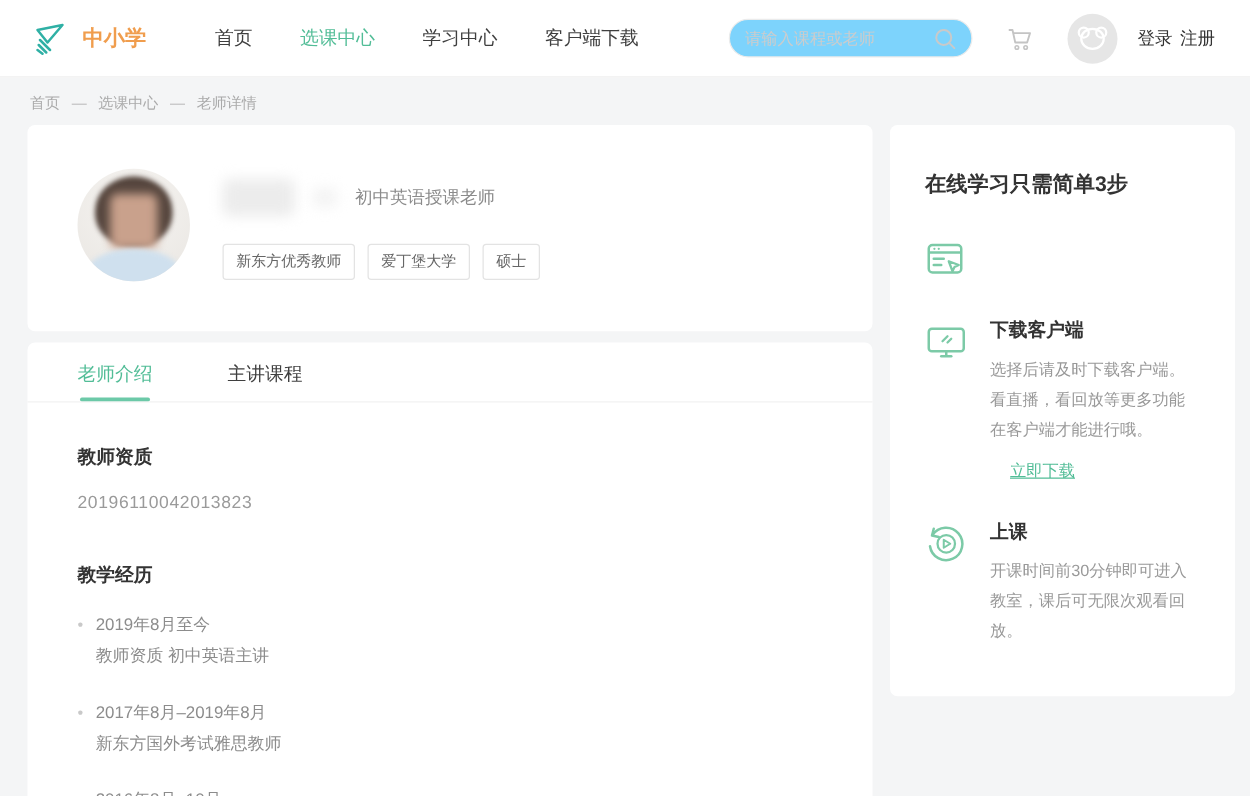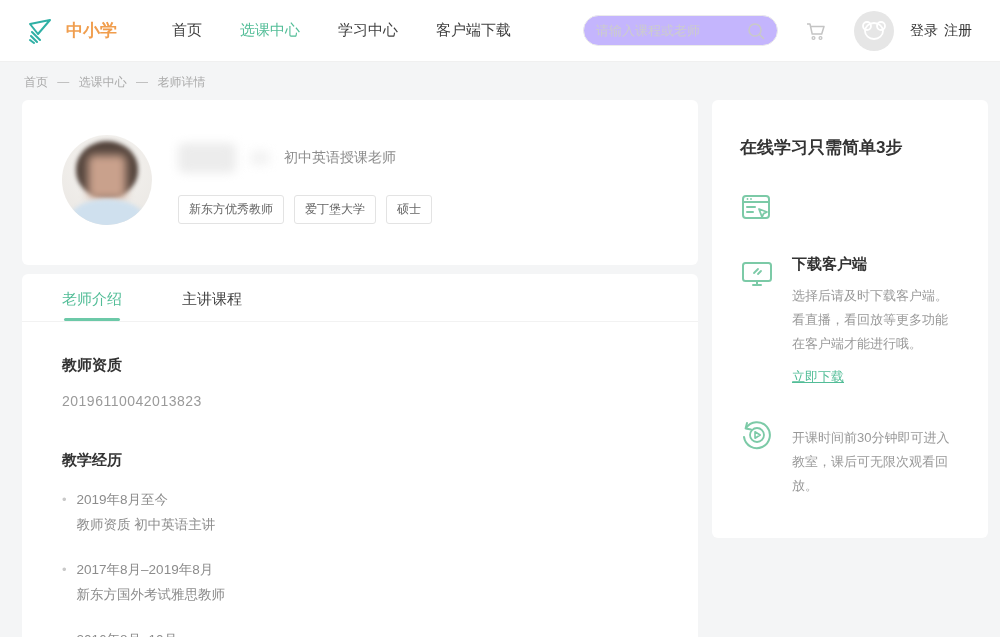--- a/index.html
+++ b/index.html
@@ -22,21 +22,21 @@
   .logo-text .t1 { color:#2fb0a5; }
   .logo-text .t2 { color:#f09d4d; }
   .logo-product { font-size:17px; color:#f09d4d; margin-left:8px; font-weight:bold; }
 
   .nav { display:flex; align-items:center; margin-left:36px; }
   .nav-item { font-size:15px; color:#3f3f3f; margin:0 19px; cursor:pointer; white-space:nowrap; }
   .nav-item.active { color:#52bd97; }
 
   .search-box {
     margin-left:auto; width:195px; height:31px; border:1px solid #ebebeb;
-    border-radius:16px; display:flex; align-items:center; padding:0 12px; background:#c4b5fd;
+    border-radius:16px; display:flex; align-items:center; padding:0 12px; background:#7dd3fc;
   }
   .search-box input {
     border:none; outline:none; flex:1; font-size:13px; color:#666; width:130px;
     font-family:inherit; background:transparent;
   }
   .search-box input::placeholder { color:#ccc; }
   .search-icon { width:18px; height:18px; flex:none; cursor:pointer; }
 
   .cart-icon { width:24px; height:24px; margin-left:26px; cursor:pointer; }
   .avatar-circle {
@@ -101,21 +101,21 @@
 
   
   .side-card { padding:36px 28px 40px; }
   .side-title { font-size:17px; font-weight:bold; color:#333; }
   .step { display:flex; margin-top:30px; }
   .step-icon { width:34px; height:34px; flex:none; margin-right:18px; margin-top:2px; }
   .step-body { flex:1; }
   .step-title { font-size:15px; font-weight:bold; color:#333; }
   .step-desc { font-size:13px; color:#999; line-height:1.85; margin-top:10px; }
   .step-link { display:inline-block; margin-top:12px; font-size:13px; color:#52bd97;
-    text-decoration:underline; cursor:pointer; }
+    text-decoration:underline; cursor:pointer;margin-left:16px; }
 
   svg { display:block; }
 </style>
 </head>
 <body>
 
 <div class="page">
 
   <div class="header">
     <div class="logo">
@@ -260,19 +260,20 @@
         </div>
 
         <div class="step">
           <svg class="step-icon" viewBox="0 0 34 34">
             <path d="M6 10 a13 13 0 1 1 -2 9" fill="none" stroke="#7ccaa7" stroke-width="2" stroke-linecap="round"></path>
             <path d="M7 5 l-1.4 5.4 5.4 1.2" fill="none" stroke="#7ccaa7" stroke-width="2" stroke-linecap="round" stroke-linejoin="round"></path>
             <circle cx="17" cy="17" r="7" fill="none" stroke="#7ccaa7" stroke-width="1.8"></circle>
             <path d="M15 13.8 l5.2 3.2 -5.2 3.2 z" fill="none" stroke="#7ccaa7" stroke-width="1.6" stroke-linejoin="round"></path>
           </svg>
           <div class="step-body">
+            <div class="step-title">上课</div>
             <div class="step-desc">开课时间前30分钟即可进入教室，课后可无限次观看回放。</div>
           </div>
         </div>
       </div>
     </div>
   </div>
 </div>
 
 </body></html>

